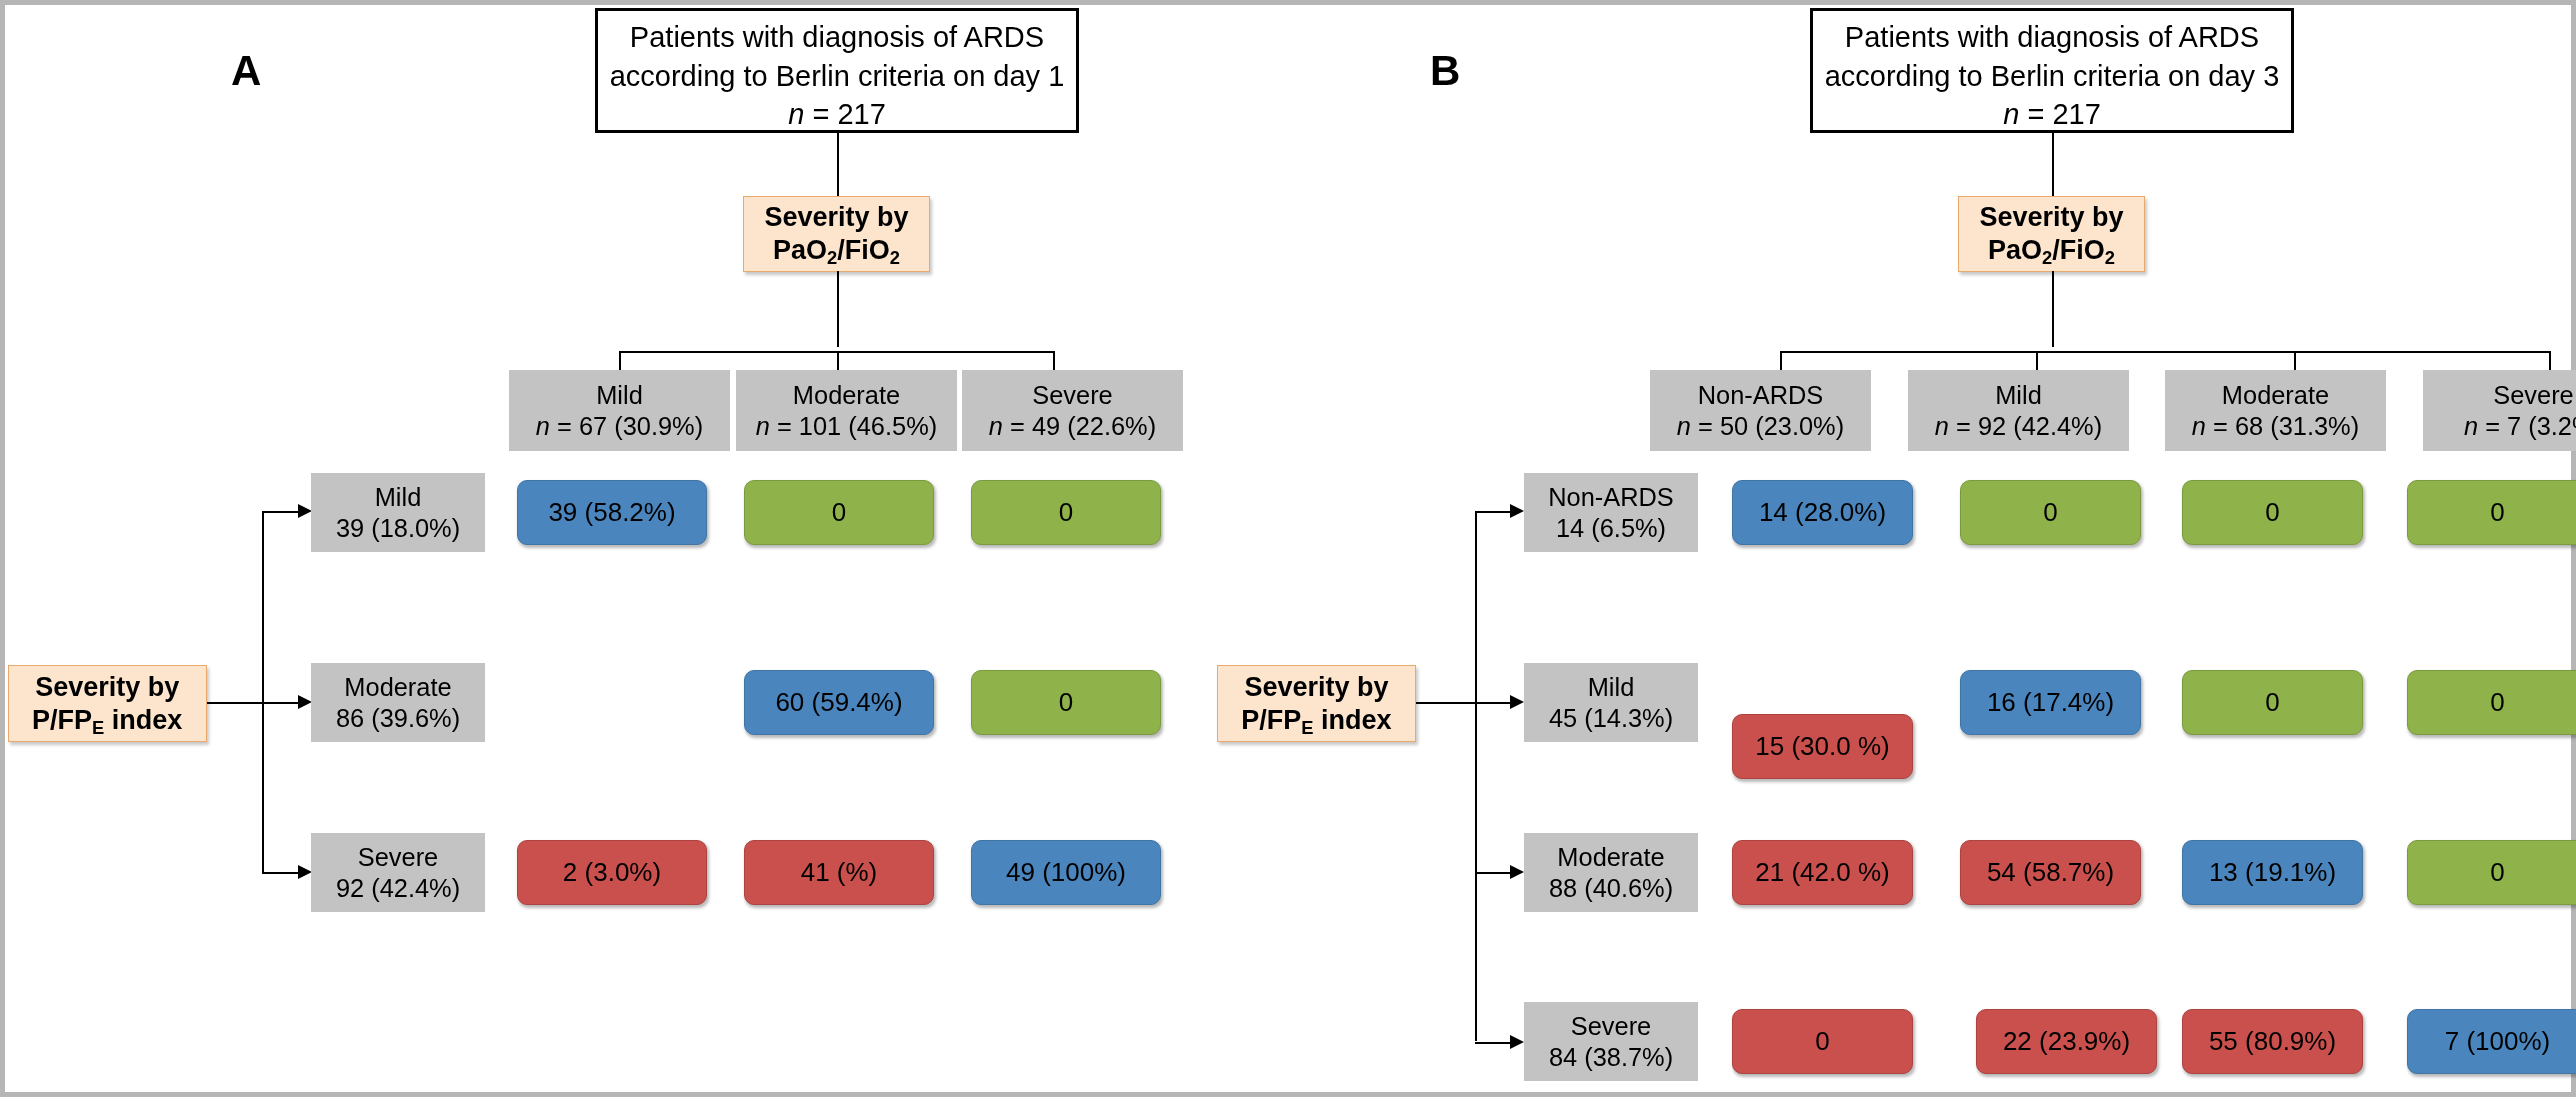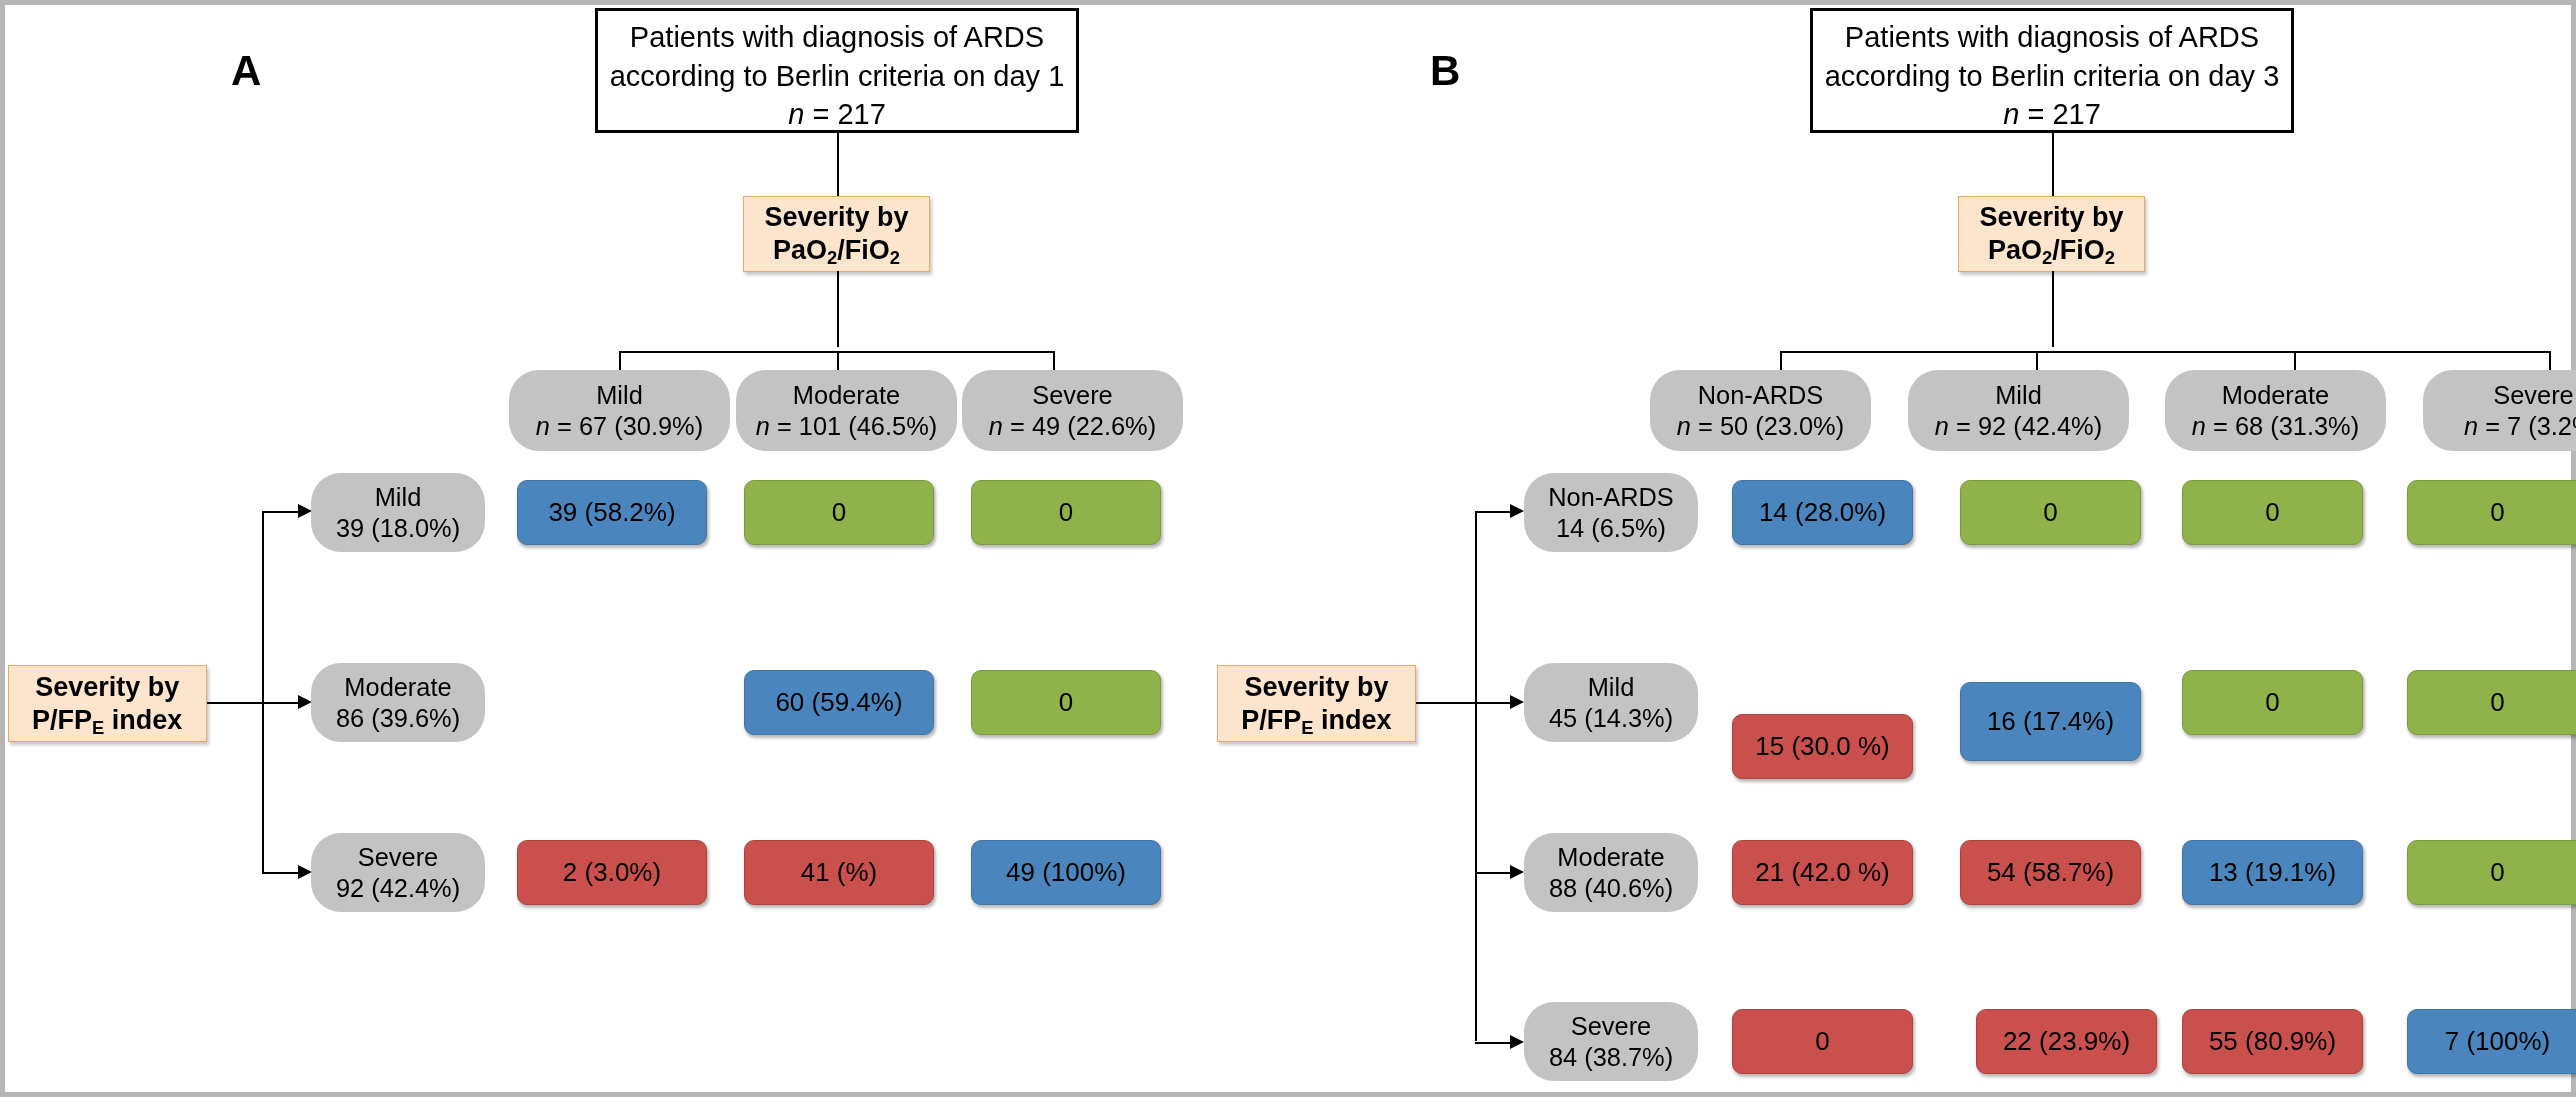--- a/index.html
+++ b/index.html
@@ -74,21 +74,20 @@
     background: #c3c3c3;
     color: #000;
     font-size: 25.4px;
     line-height: 1.22;
     text-align: right;
     display: flex;
     flex-direction: column;
     justify-content: center;
     align-items: center;
     white-space: nowrap;
-    border-radius: 30px;
   }
   .grey-box .l1 { display:block; }
   .grey-box .l2 { display:block; }
 
   
   .cell {
     position: absolute;
     border-radius: 10px;
     color: #000;
     font-size: 26px;
@@ -277,21 +276,21 @@
   <div class="cell blue" style="left:1732px; top:480px; width:181px; height:65px;">14 (28.0%)</div>
   <div class="cell green" style="left:1960px; top:480px; width:181px; height:65px;">0</div>
   <div class="cell green" style="left:2182px; top:480px; width:181px; height:65px;">0</div>
   <div class="cell green" style="left:2407px; top:480px; width:181px; height:65px;">0</div>
 
   <div class="grey-box" style="left:1524px; top:663px; width:174px; height:79px;">
     <span class="l1">Mild</span>
     <span class="l2">45 (14.3%)</span>
   </div>
   <div class="cell red" style="left:1732px; top:670px; width:181px; height:65px;margin-top:44px;">15 (30.0 %)</div>
-  <div class="cell blue" style="left:1960px; top:670px; width:181px; height:79px;margin-top:12px;">16 (17.4%)</div>
+  <div class="cell blue" style="left:1960px; top:670px; width:181px; height:65px;">16 (17.4%)</div>
   <div class="cell green" style="left:2182px; top:670px; width:181px; height:65px;">0</div>
   <div class="cell green" style="left:2407px; top:670px; width:181px; height:65px;">0</div>
 
   <div class="grey-box" style="left:1524px; top:833px; width:174px; height:79px;">
     <span class="l1">Moderate</span>
     <span class="l2">88 (40.6%)</span>
   </div>
   <div class="cell red" style="left:1732px; top:840px; width:181px; height:65px;">21 (42.0 %)</div>
   <div class="cell red" style="left:1960px; top:840px; width:181px; height:65px;">54 (58.7%)</div>
   <div class="cell blue" style="left:2182px; top:840px; width:181px; height:65px;">13 (19.1%)</div>

